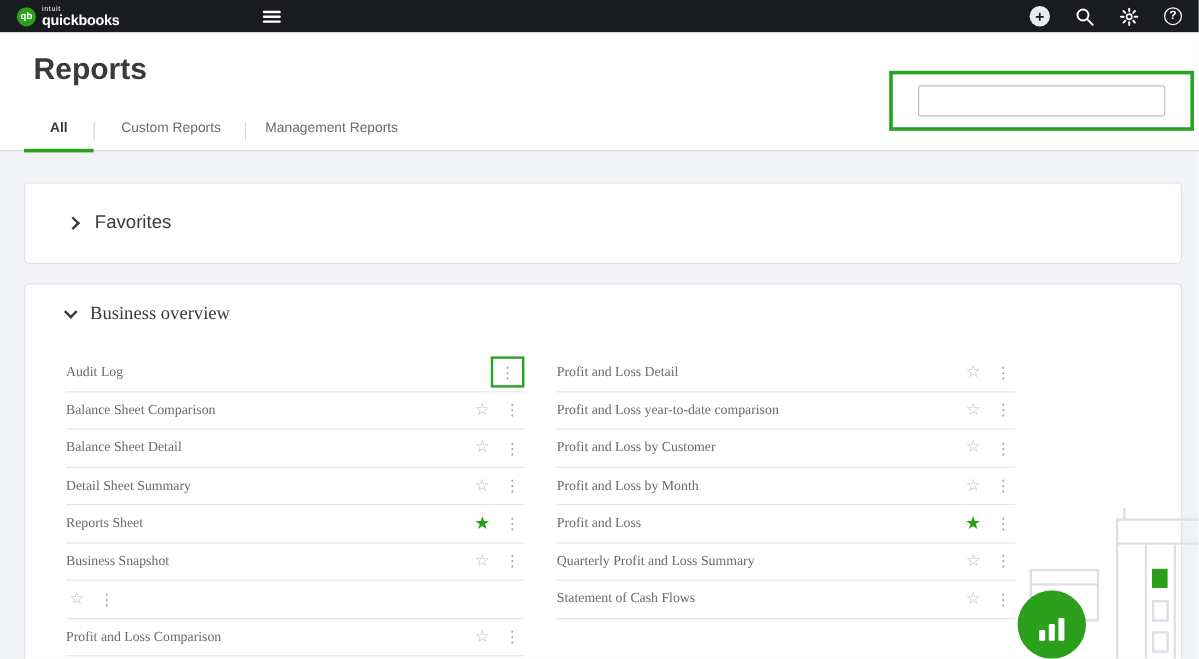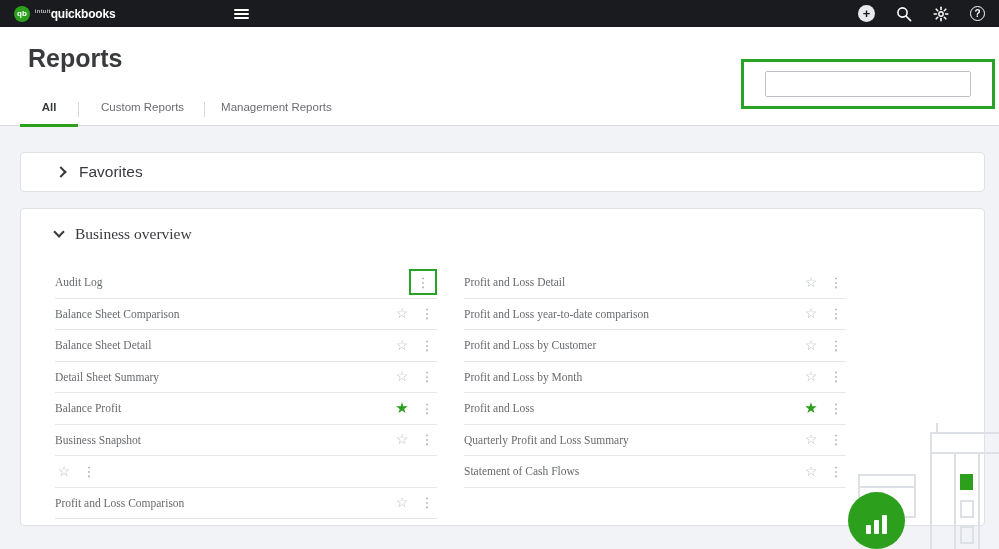--- a/index.html
+++ b/index.html
@@ -19,21 +19,21 @@
   
   .topbar{
     height:27px;background:#191b1e;display:flex;align-items:center;
     padding:0 14px;color:#fff;gap:45px;
   }
   .brand{display:flex;align-items:center;gap:5px;cursor:pointer;}
   .qb-badge{
     width:16px;height:16px;border-radius:50%;background:var(--brand);
     color:#fff;font-size:8px;font-weight:bold;display:flex;align-items:center;justify-content:center;
   }
-  .brand-text{display:flex;flex-direction:row;line-height:1;text-align:right;}
+  .brand-text{display:flex;flex-direction:column;line-height:1;}
   .brand-intuit{font-size:6px;letter-spacing:.5px;}
   .brand-qb{font-size:12px;font-weight:bold;letter-spacing:-.2px;}
   .hamburger{margin-left:72px;display:flex;flex-direction:column;gap:2px;cursor:pointer;background:none;border:none;padding:2px;}
   .hamburger i{display:block;width:15px;height:2px;background:#fff;border-radius:1px;}
   .top-icons{margin-left:auto;display:flex;align-items:center;gap:21px;}
   .top-icons>*{cursor:pointer;display:flex;align-items:center;justify-content:center;}
   .plus-icon{
     width:17px;height:17px;border-radius:50%;background:#e9eaec;color:#17191c;
     font-size:13px;font-weight:bold;line-height:1;
   }
@@ -55,21 +55,21 @@
   .search-annotation{
     position:absolute;top:32px;right:4px;width:254px;height:50px;
     border:3px solid var(--annotation);display:flex;align-items:center;justify-content:center;
   }
   .search-annotation input{
     width:206px;height:26px;border:1px solid #bdc0c4;border-radius:2px;
     font-size:12px;padding:0 8px;outline:none;color:var(--txt-dark);
   }
   
   .card{background:#fff;border:1px solid var(--card-border);border-radius:4px;margin:0 14px 0 20px;}
-  .card.favorites{margin-top:26px;height:40px;display:flex;align-items:center;padding-left:36px;gap:14px;cursor:pointer;}
+  .card.favorites{margin-top:26px;height:68px;display:flex;align-items:center;padding-left:36px;gap:14px;cursor:pointer;}
   .card.business{margin-top:16px;height:318px;padding:16px 0 12px 34px;font-family:Liberation Serif, serif;}
   .section-title{font-size:15.5px;color:var(--txt-dark);}
   .biz-head{display:flex;align-items:center;gap:12px;margin-bottom:12px;cursor:pointer;}
   .chev{width:8px;height:8px;border-right:2px solid var(--txt-dark);border-bottom:2px solid var(--txt-dark);display:inline-block;}
   .chev.right{transform:rotate(-45deg);}
   .chev.down{transform:rotate(45deg);margin-top:-4px;}
   
   .cols{display:flex;gap:27px;align-items:flex-start;margin-top:24px;}
   .col{width:382px;}
   .report-row{
@@ -198,21 +198,21 @@
     <span class="report-name">Detail Sheet Summary</span>
     <span class="row-icons">
       <span class="star">☆</span>
       <span class="menu-box">
         <span class="kebab">⋮</span>
       </span>
     </span>
   </div>
 
   <div class="report-row">
-    <span class="report-name">Balance Profit</span>
+    <span class="report-name">Reports Sheet</span>
     <span class="row-icons">
       <span class="star filled">★</span>
       <span class="menu-box">
         <span class="kebab">⋮</span>
       </span>
     </span>
   </div>
 
   <div class="report-row">
     <span class="report-name">Business Snapshot</span>

